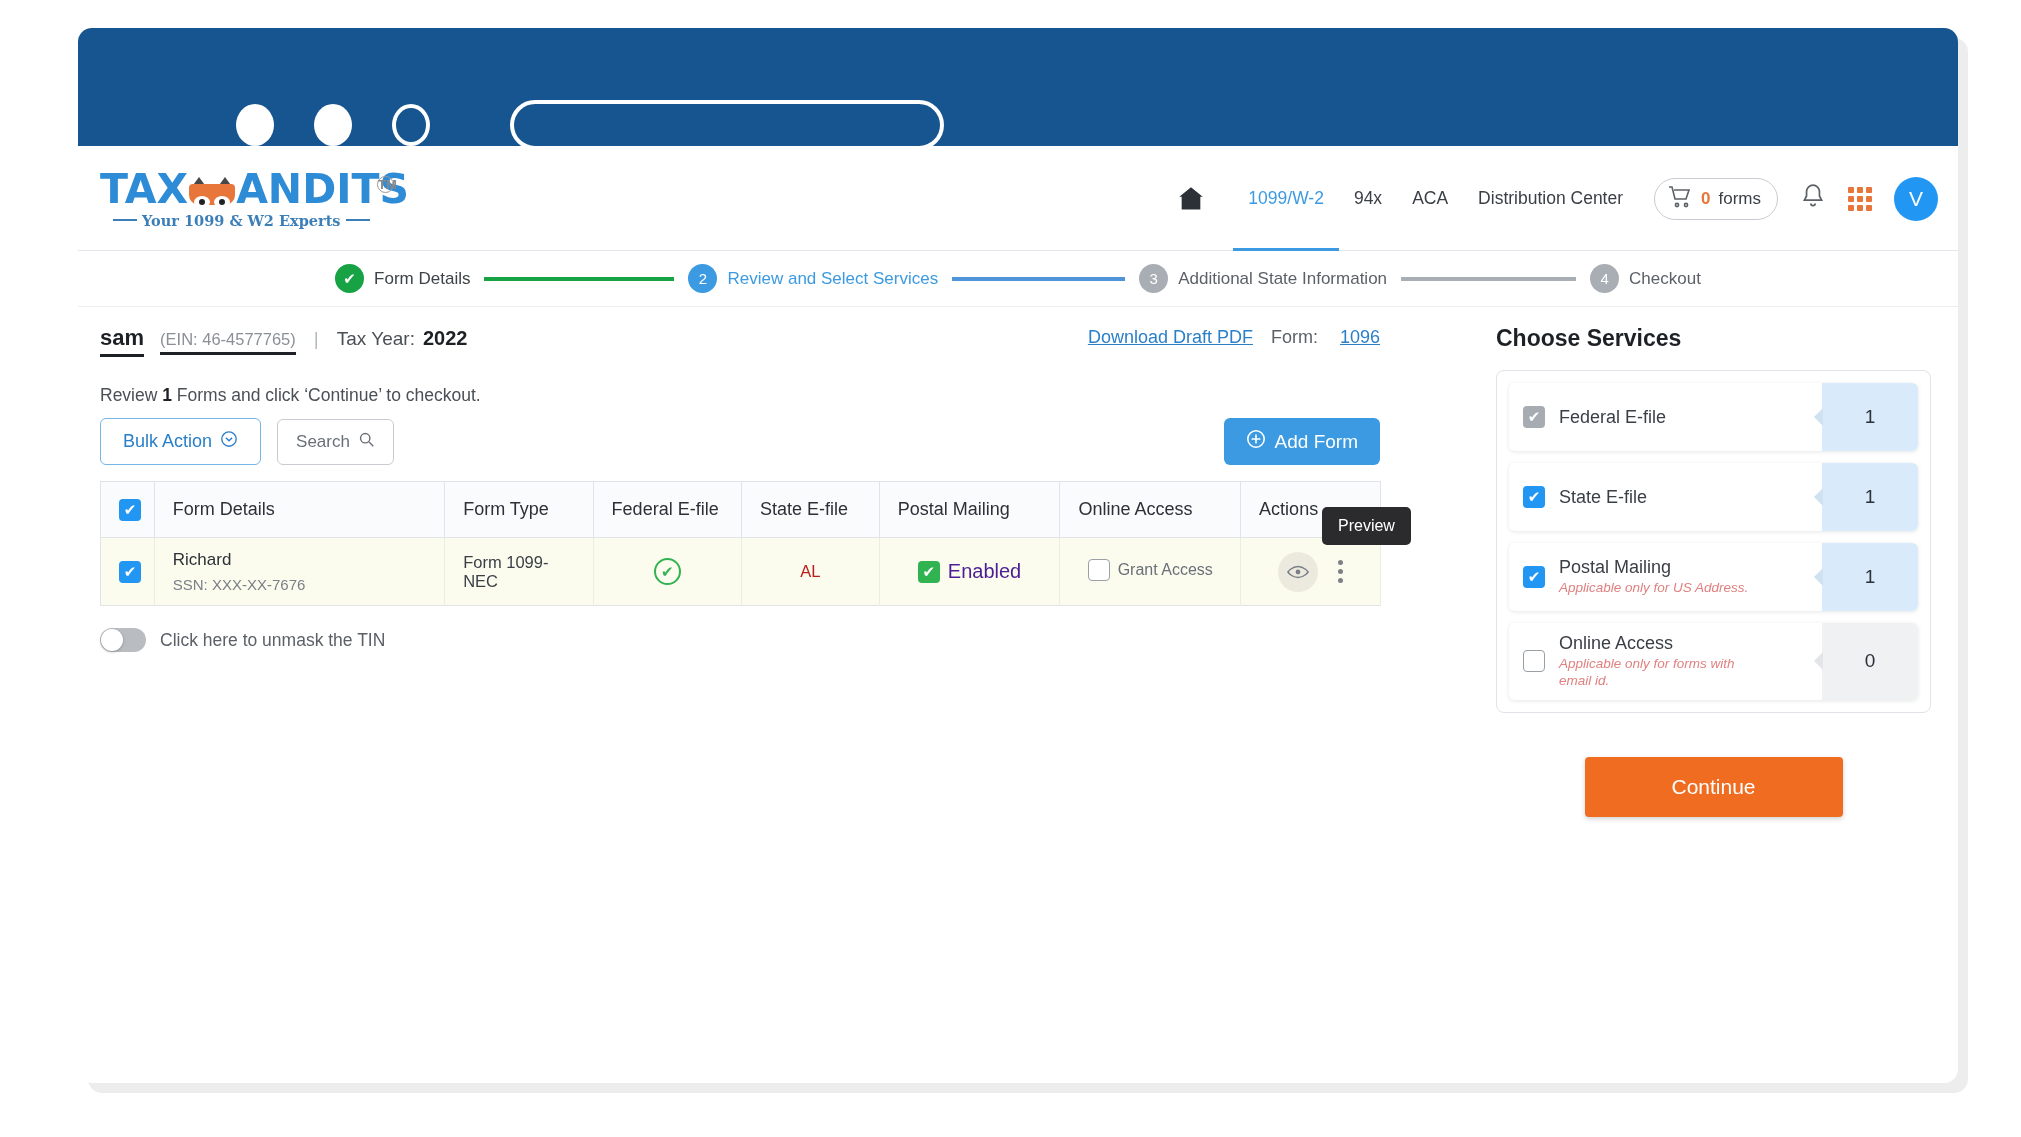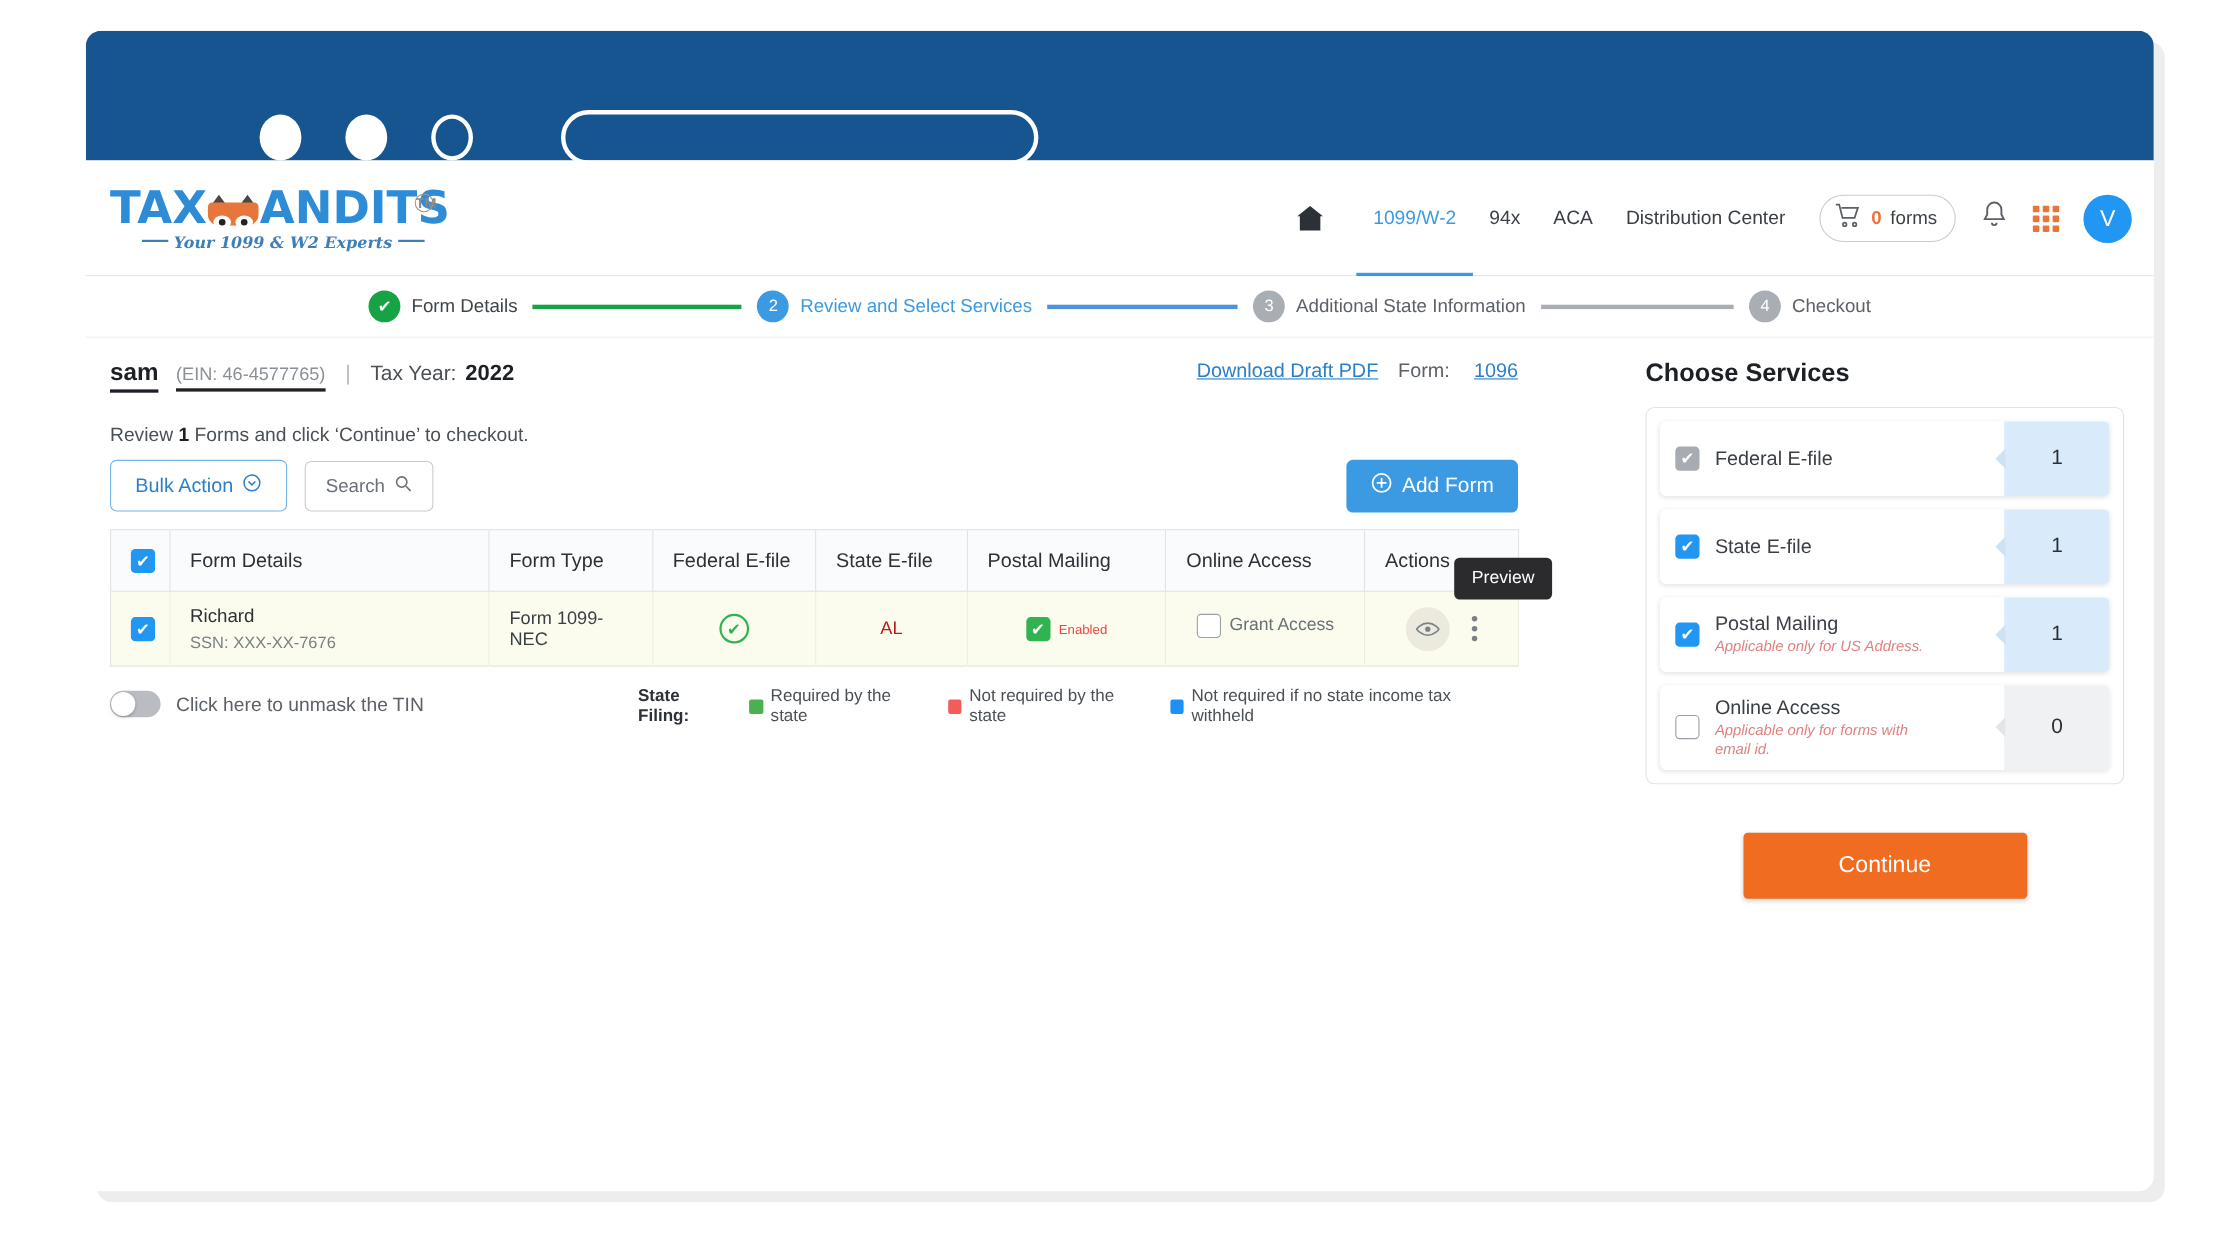--- a/index.html
+++ b/index.html
@@ -106,23 +106,22 @@
   .tm {
     position: absolute; right: -4px; top: 8px;
     font-size: 13px; color: #888;
     border: 1px solid #999; border-radius: 50%;
     width: 17px; height: 17px; line-height: 15px;
     text-align: center;
     font-family: "Liberation Sans", sans-serif;
     margin-left: 24px;
   }
   .logo-tag {
-    position: absolute; left: 24px; top: 44px;
+    position: absolute; left: 8px; top: 44px;
     font-family: "DejaVu Serif", serif;
-    font-style: italic;
     font-weight: bold;
     font-size: 14.5px;
     color: #3c7fb8;
     white-space: nowrap;
   }
   .logo-tag .rule {
     display: inline-block; width: 24px; height: 2px;
     background: #3c7fb8; vertical-align: 5px; margin: 0 5px;
   }
 
@@ -321,21 +320,21 @@
 
   .recip-name { font-size: 17px; color: #2c3137; }
   .recip-ssn { font-size: 15px; color: #7b8087; margin-top: 6px; }
   .fed-ok {
     width: 27px; height: 27px; border-radius: 50%;
     border: 2px solid #31b352; color: #31b352;
     display: inline-flex; align-items: center; justify-content: center;
     font-size: 15px;
   }
   .state-al { color: #b91c1c; font-size: 16.5px; }
-  .postal-en { color: #ef4444; font-size: 12px; margin-left: 8px; }
+  .postal-en { color: #4c1d95; font-size: 20px; margin-left: 8px; }
   .grant-txt { color: #6a7078; font-size: 16px; margin-left: 8px; }
   .cell-inline { display: inline-flex; align-items: center; justify-content: center; }
 
   .eye-btn {
     width: 40px; height: 40px; border-radius: 50%;
     background: #eceade;
     display: inline-flex; align-items: center; justify-content: center;
     cursor: pointer; vertical-align: middle;
   }
   .kebab {
@@ -663,35 +662,20 @@
               </tr>
             </tbody>
           </table>
 
           <div class="under-row">
             <span class="toggle">
                 <span class="knob"></span>
               </span>
             <span class="tin-label">Click here to unmask the TIN</span>
 
-            <span class="legend">
-              <span class="legend-title">State Filing:</span>
-              <span class="legend-item">
-                <span class="sw" style="background:#4caf50"></span>
-                <span>Required by the state</span>
-              </span>
-              <span class="legend-item">
-                <span class="sw" style="background:#f45c5c"></span>
-                <span>Not required by the state</span>
-              </span>
-              <span class="legend-item">
-                <span class="sw" style="background:#1e90f5"></span>
-                <span>Not required if no state income tax withheld</span>
-              </span>
-            </span>
           </div>
         </div>
 
         <div class="right-col">
           <div class="svc-title">Choose Services</div>
 
           <div class="svc-card">
 
             <div class="svc-row">
               <div class="svc-left">

